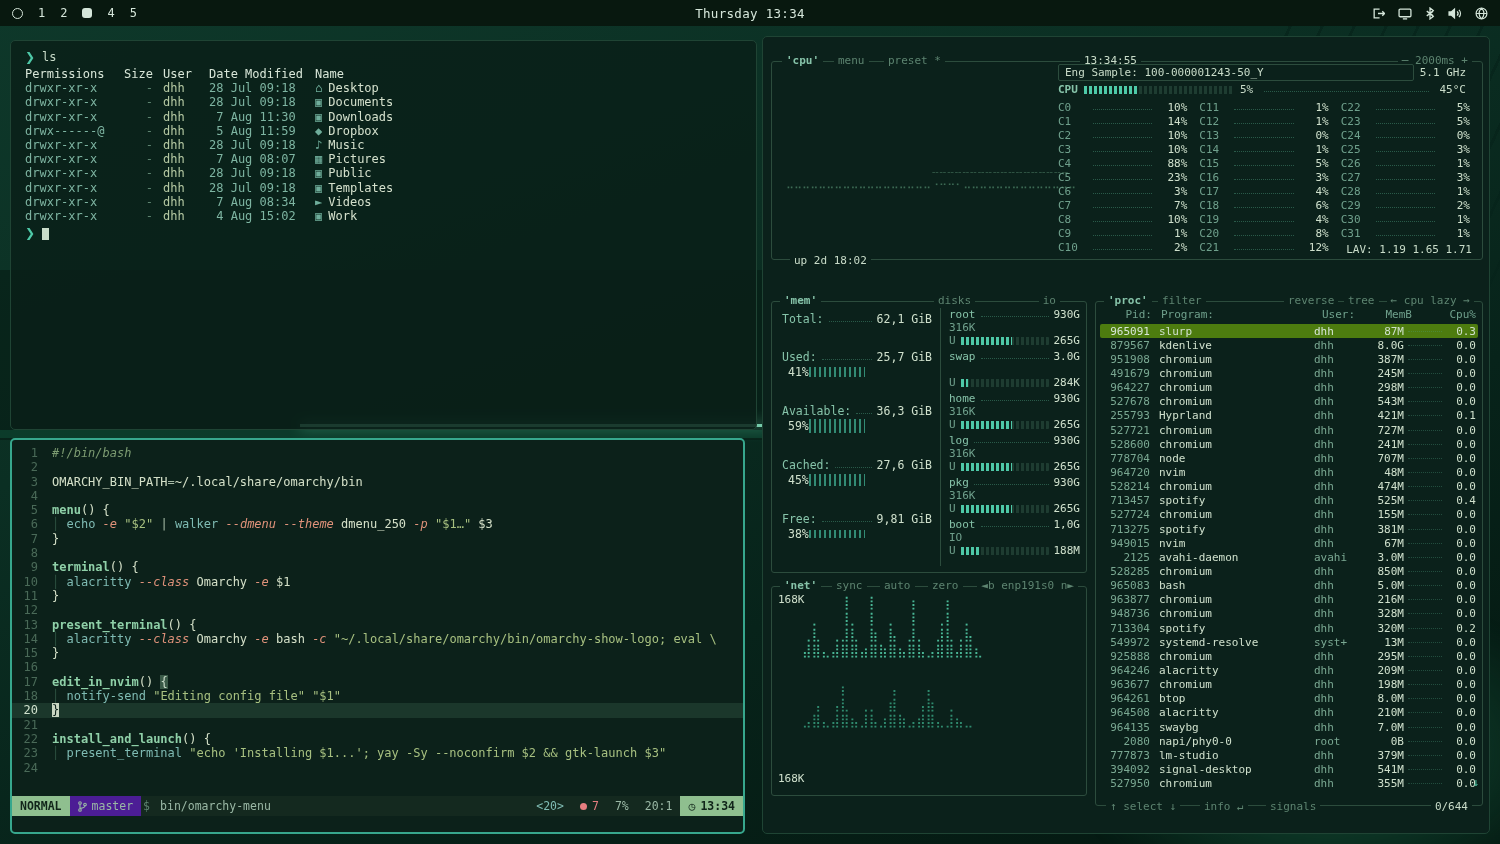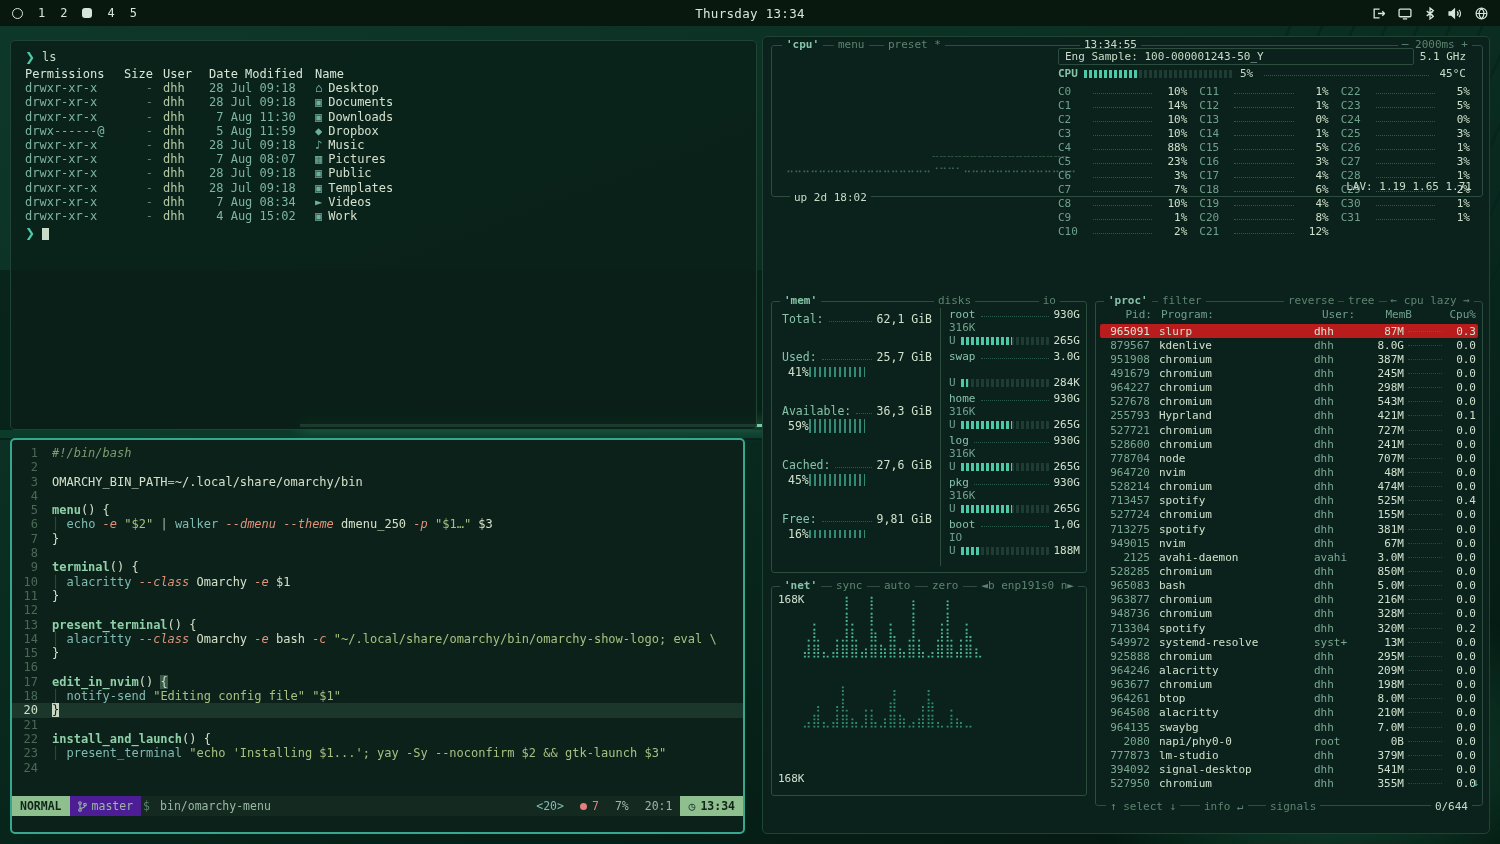--- a/index.html
+++ b/index.html
@@ -80,21 +80,21 @@
 .plabel{position:absolute;top:-8px;background:#0b211b;padding:0 4px;font-size:11px;white-space:nowrap}
 .plabel.bottom{top:auto;bottom:-8px}
 .ptitle{color:#86c3a9;font-weight:bold}
 .phint{color:#5d8470}
 .pval{color:#c9dcc9}
 .lead{flex:1;border-bottom:1px dotted rgba(78,160,130,.45);margin:0 5px 4px 5px;align-self:flex-end;min-width:6px}
 .meter{position:relative;height:8px;flex:0 0 auto;background:repeating-linear-gradient(90deg,#1e3c31 0 3px,transparent 3px 5px);border-radius:1px}
 .meter i{position:absolute;top:0;bottom:0;left:0;background:repeating-linear-gradient(90deg,#4ec9a8 0 3px,transparent 3px 5px)}
 .mini-graph{display:inline-block;height:22px;background:repeating-linear-gradient(90deg,#3fae92 0 2px,transparent 2px 5px);opacity:.75}
 
-#cpu-panel{left:8px;top:8px;width:712px;height:152px}
+#cpu-panel{left:8px;top:24px;width:712px;height:199px}
 #cpu-sample-box{position:absolute;left:286px;top:2px;width:356px;height:17px;border:1px solid #2c4c3d;border-radius:2px;font-size:11px;color:#c9dcc9;padding:1px 6px;white-space:nowrap;overflow:hidden}
 #cpu-freq{position:absolute;right:16px;top:4px;font-size:11px;color:#c9dcc9}
 #cpu-meter-row{position:absolute;left:286px;top:21px;right:16px;display:flex;align-items:center;gap:6px;font-size:11px}
 #cpu-meter-row .mlabel{color:#86c3a9;font-weight:bold}
 #cpu-graph-dash{position:absolute;left:160px;top:104px;color:#2e5242;font-size:11px;letter-spacing:1px}
 #cpu-graph-base{position:absolute;left:14px;top:114px;color:#3d6b55;font-size:11px}
 #cpu-cols{position:absolute;left:286px;top:38px;right:12px;display:flex;gap:12px}
 .cpu-col{flex:1;display:flex;flex-direction:column}
 .core-row{display:flex;align-items:center;height:14px;font-size:11px}
 .core-n{color:#6fa08c;width:30px}
@@ -127,21 +127,21 @@
 #net-up-rows{position:absolute;left:30px;top:94px;font-size:13px;line-height:16px;color:#2f8a6e;white-space:pre}
 #net-box{position:absolute;left:190px;top:48px;width:118px;height:122px;border:1px solid #2c4c3d;border-radius:2px;padding:6px 7px;font-size:11px}
 .nb-line{height:16px;white-space:nowrap}
 .down-c{color:#7fd7bb}
 .up-c{color:#a7c080}
 
 #proc-panel{left:332px;top:264px;width:388px;height:505px}
 #proc-head{position:absolute;left:6px;right:6px;top:6px;display:flex;font-size:11px;color:#6fa08c}
 #proc-rows{position:absolute;left:4px;right:4px;top:22px;bottom:12px;overflow:hidden}
 .proc-row{display:flex;align-items:center;height:14.15px;font-size:11px;padding:0 2px;border-radius:2px}
-.proc-row.sel{background:#b91c1c}
+.proc-row.sel{background:#4d7c0f}
 .proc-row.sel .p-pid,.proc-row.sel .p-user{color:#d8e6d8}
 .p-pid{width:48px;text-align:right;color:#7aa892;flex:0 0 auto}
 .p-prog{flex:1;padding-left:9px;color:#cfe0cc;white-space:nowrap;overflow:hidden}
 .p-user{width:44px;color:#7aa892}
 .p-mem{width:46px;text-align:right;color:#cfe0cc}
 .p-lead{width:34px;border-bottom:1px dotted rgba(78,160,130,.35);margin:0 4px;align-self:center}
 .p-cpu{width:30px;text-align:right;color:#cfe0cc}
 .hp-pid{width:50px;text-align:right}
 .hp-prog{flex:1;padding-left:9px}
 .hp-user{width:44px}
@@ -523,21 +523,21 @@
             <span class="mini-graph" style="width: 56px; height: 11.25px;"></span>
           </div>
         </div>
         <div class="mem-block">
           <div class="mem-row">
             <span class="mem-l">Free:</span>
             <span class="lead"></span>
             <span class="mem-v">9,81 GiB</span>
           </div>
           <div class="mem-row2">
-            <span class="mem-p">16%</span>
+            <span class="mem-p">38%</span>
             <span class="mini-graph" style="width: 56px; height: 8px;"></span>
           </div>
         </div>
       </div>
     <div id="disks-col">
         <div class="disk">
           <div class="disk-r1">
             <span class="disk-n">root</span>
             <span class="lead"></span>
             <span class="disk-s">930G</span>

